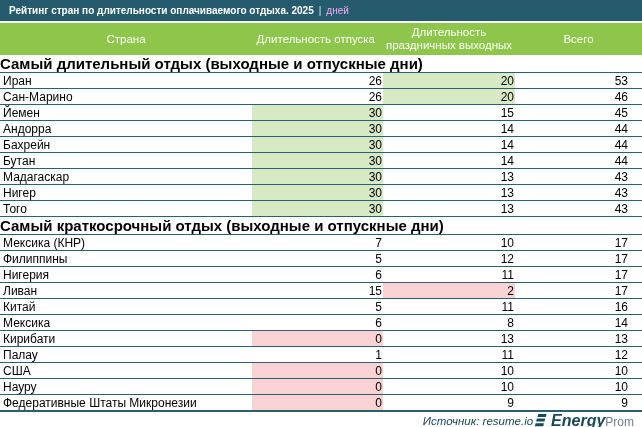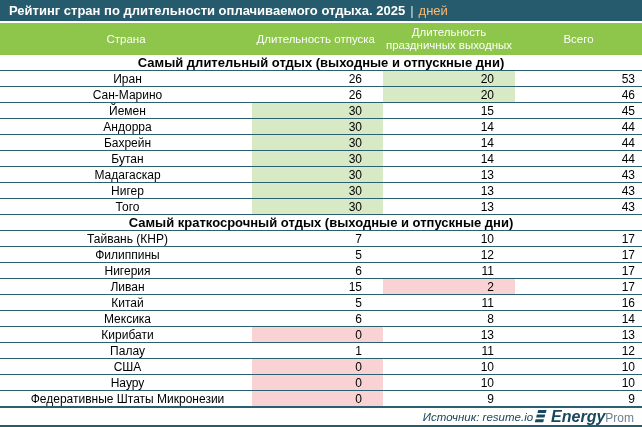--- a/index.html
+++ b/index.html
@@ -10,44 +10,44 @@
   html,body{margin:0;padding:0;background:#fff;}
   .page{
     position:relative; width:642px; height:427px; overflow:hidden;
     font-family:"Liberation Sans", sans-serif; background:#fff; color:#000;
     box-sizing:border-box;
   }
   
   .titlebar{
     height:21px; background:var(--titlebar); color:#fff;
     display:flex; align-items:center; padding-left:9px; margin-bottom:2px;
-    font-size:13px; white-space:nowrap;
+    font-size:10px; white-space:nowrap;
   }
   .tb-main{font-weight:bold;}
   .tb-sep{margin:0 5px; font-weight:normal; color:#d7e4e9;}
-  .tb-unit{font-weight:normal; color:#fdba74;}
+  .tb-unit{font-weight:normal; color:#f0abfc;}
   
   table.grid{width:642px; border-collapse:collapse; table-layout:fixed;}
   thead th{
     background:var(--header_green); color:#fdfefb; font-weight:normal;
     height:32px; font-size:11.5px; line-height:13px; vertical-align:middle; padding:0;
   }
   th.h-country{text-align:center;}
   th.h-vacation{text-align:right; padding-right:8px;}
   th.h-holidays{text-align:center;}
   th.h-total{text-align:center;}
   td{font-size:12px; padding:0; vertical-align:middle; overflow:hidden; white-space:nowrap;}
   tr.section-row td{
     height:14px; border-bottom:1px solid var(--border);
-    text-align:center; font-weight:bold; font-size:13px; background:#fff;
+    text-align:left; font-weight:bold; font-size:15px; background:#fff;
   }
   tr[data-name="table-row"] td{height:15px; border-bottom:1px solid var(--border);}
-  td.country{text-align:center; padding-left:3px;}
-  td.num{text-align:right; padding-right:21px;}
-  td.total{padding-right:7px;}
+  td.country{text-align:left; padding-left:3px;}
+  td.num{text-align:right; padding-right:1px;}
+  td.total{padding-right:14px;}
   td.hl-green{background:var(--cell_green);}
   td.hl-red{background:var(--cell_red);}
   
   .footer{
     height:17px; border-top:1px solid var(--border);
     display:flex; align-items:center; justify-content:flex-end;
     padding:0 8px;
   }
   .source{font-style:italic; font-size:11.5px; color:var(--source_text);}
   .logo{display:flex; align-items:center; gap:3px;}
@@ -137,21 +137,21 @@
         <tr data-name="table-row">
           <td class="country" data-name="country-cell">Того</td>
           <td class="num hl-green" data-name="vacation-days-cell">30</td>
           <td class="num" data-name="holiday-days-cell">13</td>
           <td class="num total" data-name="total-days-cell">43</td>
         </tr>
         <tr class="section-row" data-name="section-header-row">
           <td colspan="4" data-name="section-header">Самый краткосрочный отдых (выходные и отпускные дни)</td>
         </tr>
         <tr data-name="table-row">
-          <td class="country" data-name="country-cell">Тайвань (КНР)</td>
+          <td class="country" data-name="country-cell">Мексика (КНР)</td>
           <td class="num" data-name="vacation-days-cell">7</td>
           <td class="num" data-name="holiday-days-cell">10</td>
           <td class="num total" data-name="total-days-cell">17</td>
         </tr>
         <tr data-name="table-row">
           <td class="country" data-name="country-cell">Филиппины</td>
           <td class="num" data-name="vacation-days-cell">5</td>
           <td class="num" data-name="holiday-days-cell">12</td>
           <td class="num total" data-name="total-days-cell">17</td>
         </tr>

